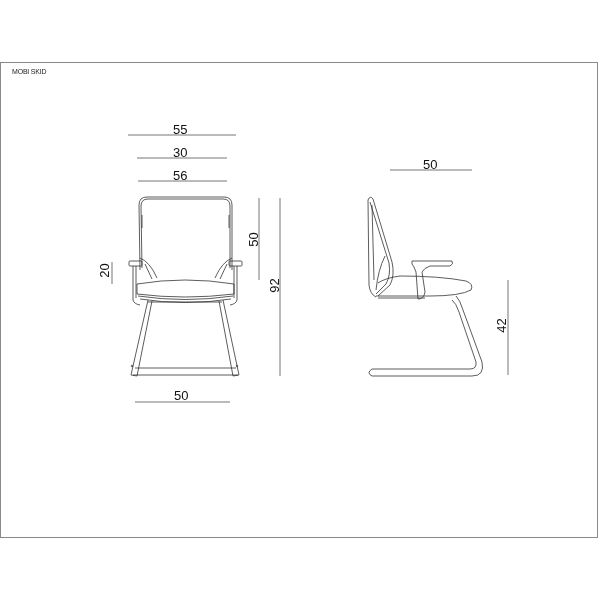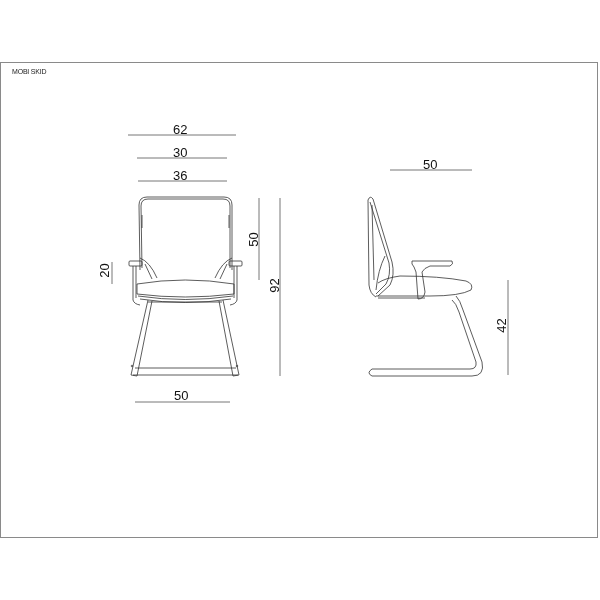--- a/index.html
+++ b/index.html
@@ -76,22 +76,22 @@
 
     <path d="M376 296 L430 296 Q460 296 471 290 Q474 284 466 281 Q440 276 400 276 Q385 278 378 283"></path>
     <path d="M378 298 L425 298"></path>
 
     <path d="M412 261 L452 261 Q454 264 450 266 L430 266 Q424 268 422 272 L425 292 Q424 299 418 299 L416 272 Q414 266 412 264 Z"></path>
 
     <path d="M456 296 Q460 300 463 310 L482 362 Q485 376 472 376 L372 376 Q366 373 372 369 L470 369 Q477 369 476 362 L459 312 Q456 303 452 300"></path>
   </g>
 </svg>
 
-<div class="dim" style="left:173px; top:123px;">62</div>
+<div class="dim" style="left:173px; top:123px;">55</div>
 <div class="dim" style="left:173px; top:146px;">30</div>
-<div class="dim" style="left:173px; top:169px;">36</div>
+<div class="dim" style="left:173px; top:169px;">56</div>
 <div class="dim-v" style="left:246px; top:233px;">50</div>
 <div class="dim-v" style="left:267px; top:279px;">92</div>
 <div class="dim-v" style="left:97px; top:264px;">20</div>
 <div class="dim" style="left:174px; top:389px;">50</div>
 
 <div class="dim" style="left:423px; top:158px;">50</div>
 <div class="dim-v" style="left:494px; top:319px;">42</div>
 
 </body></html>

